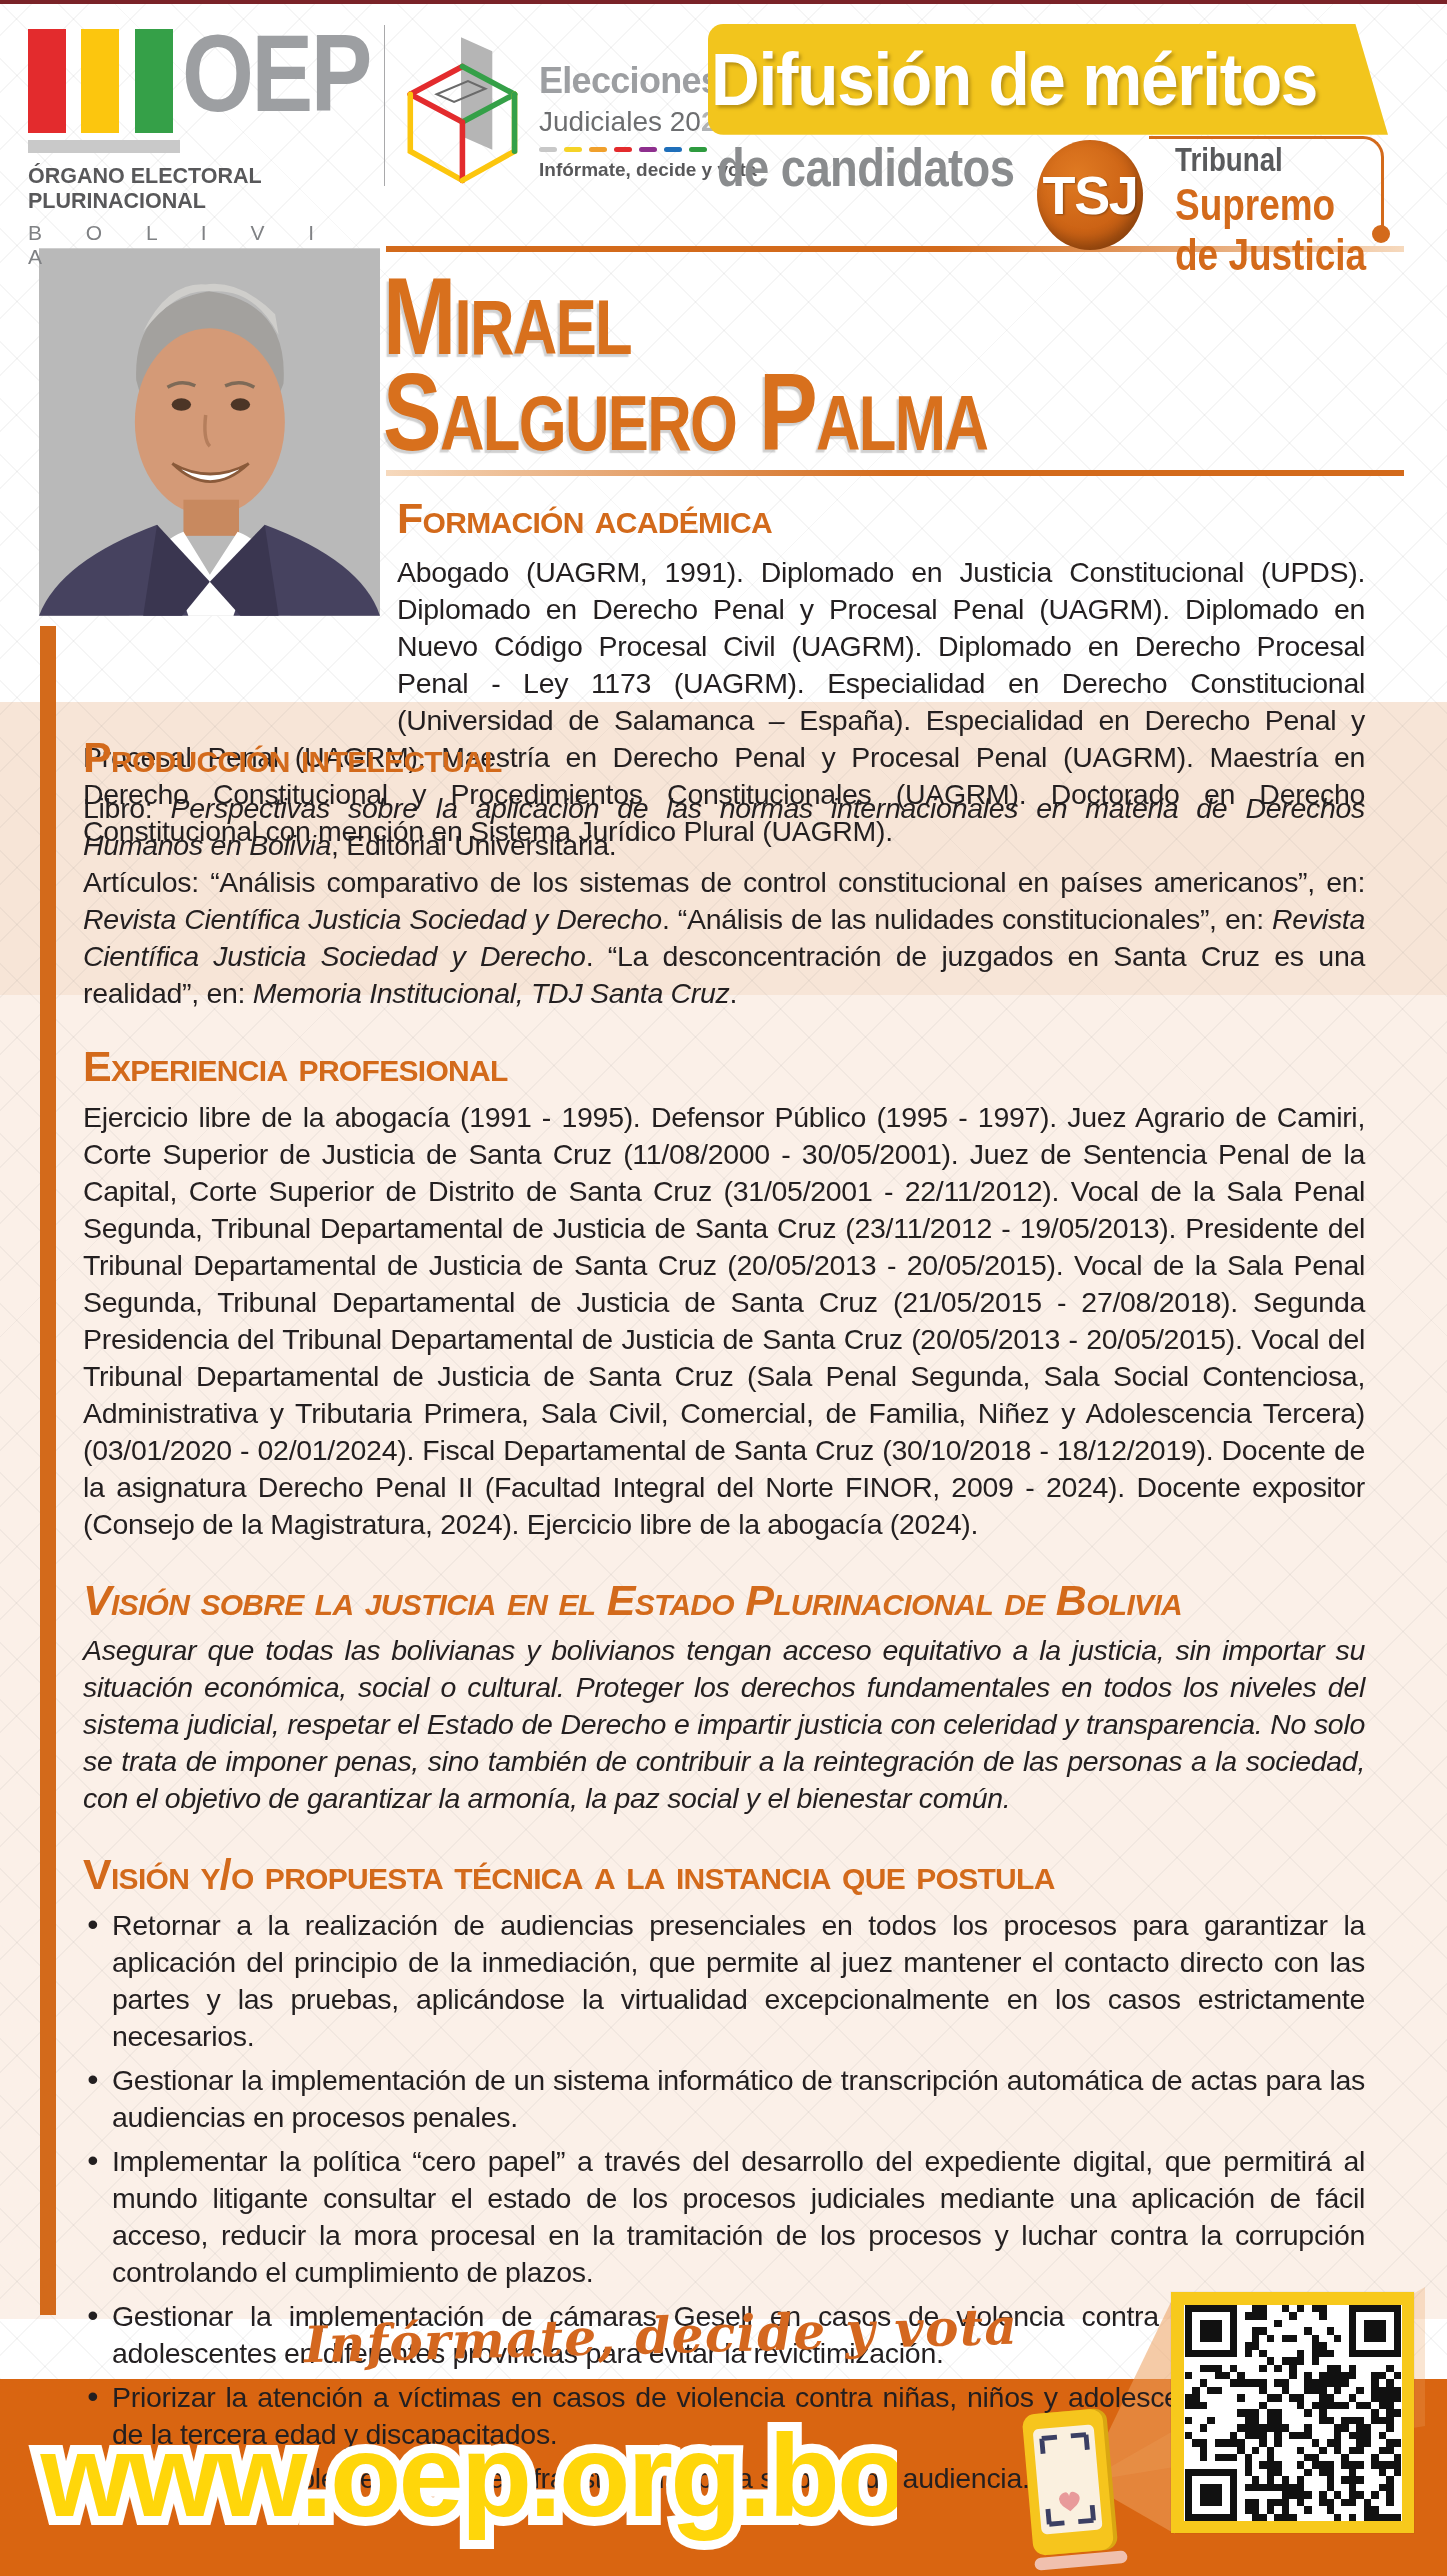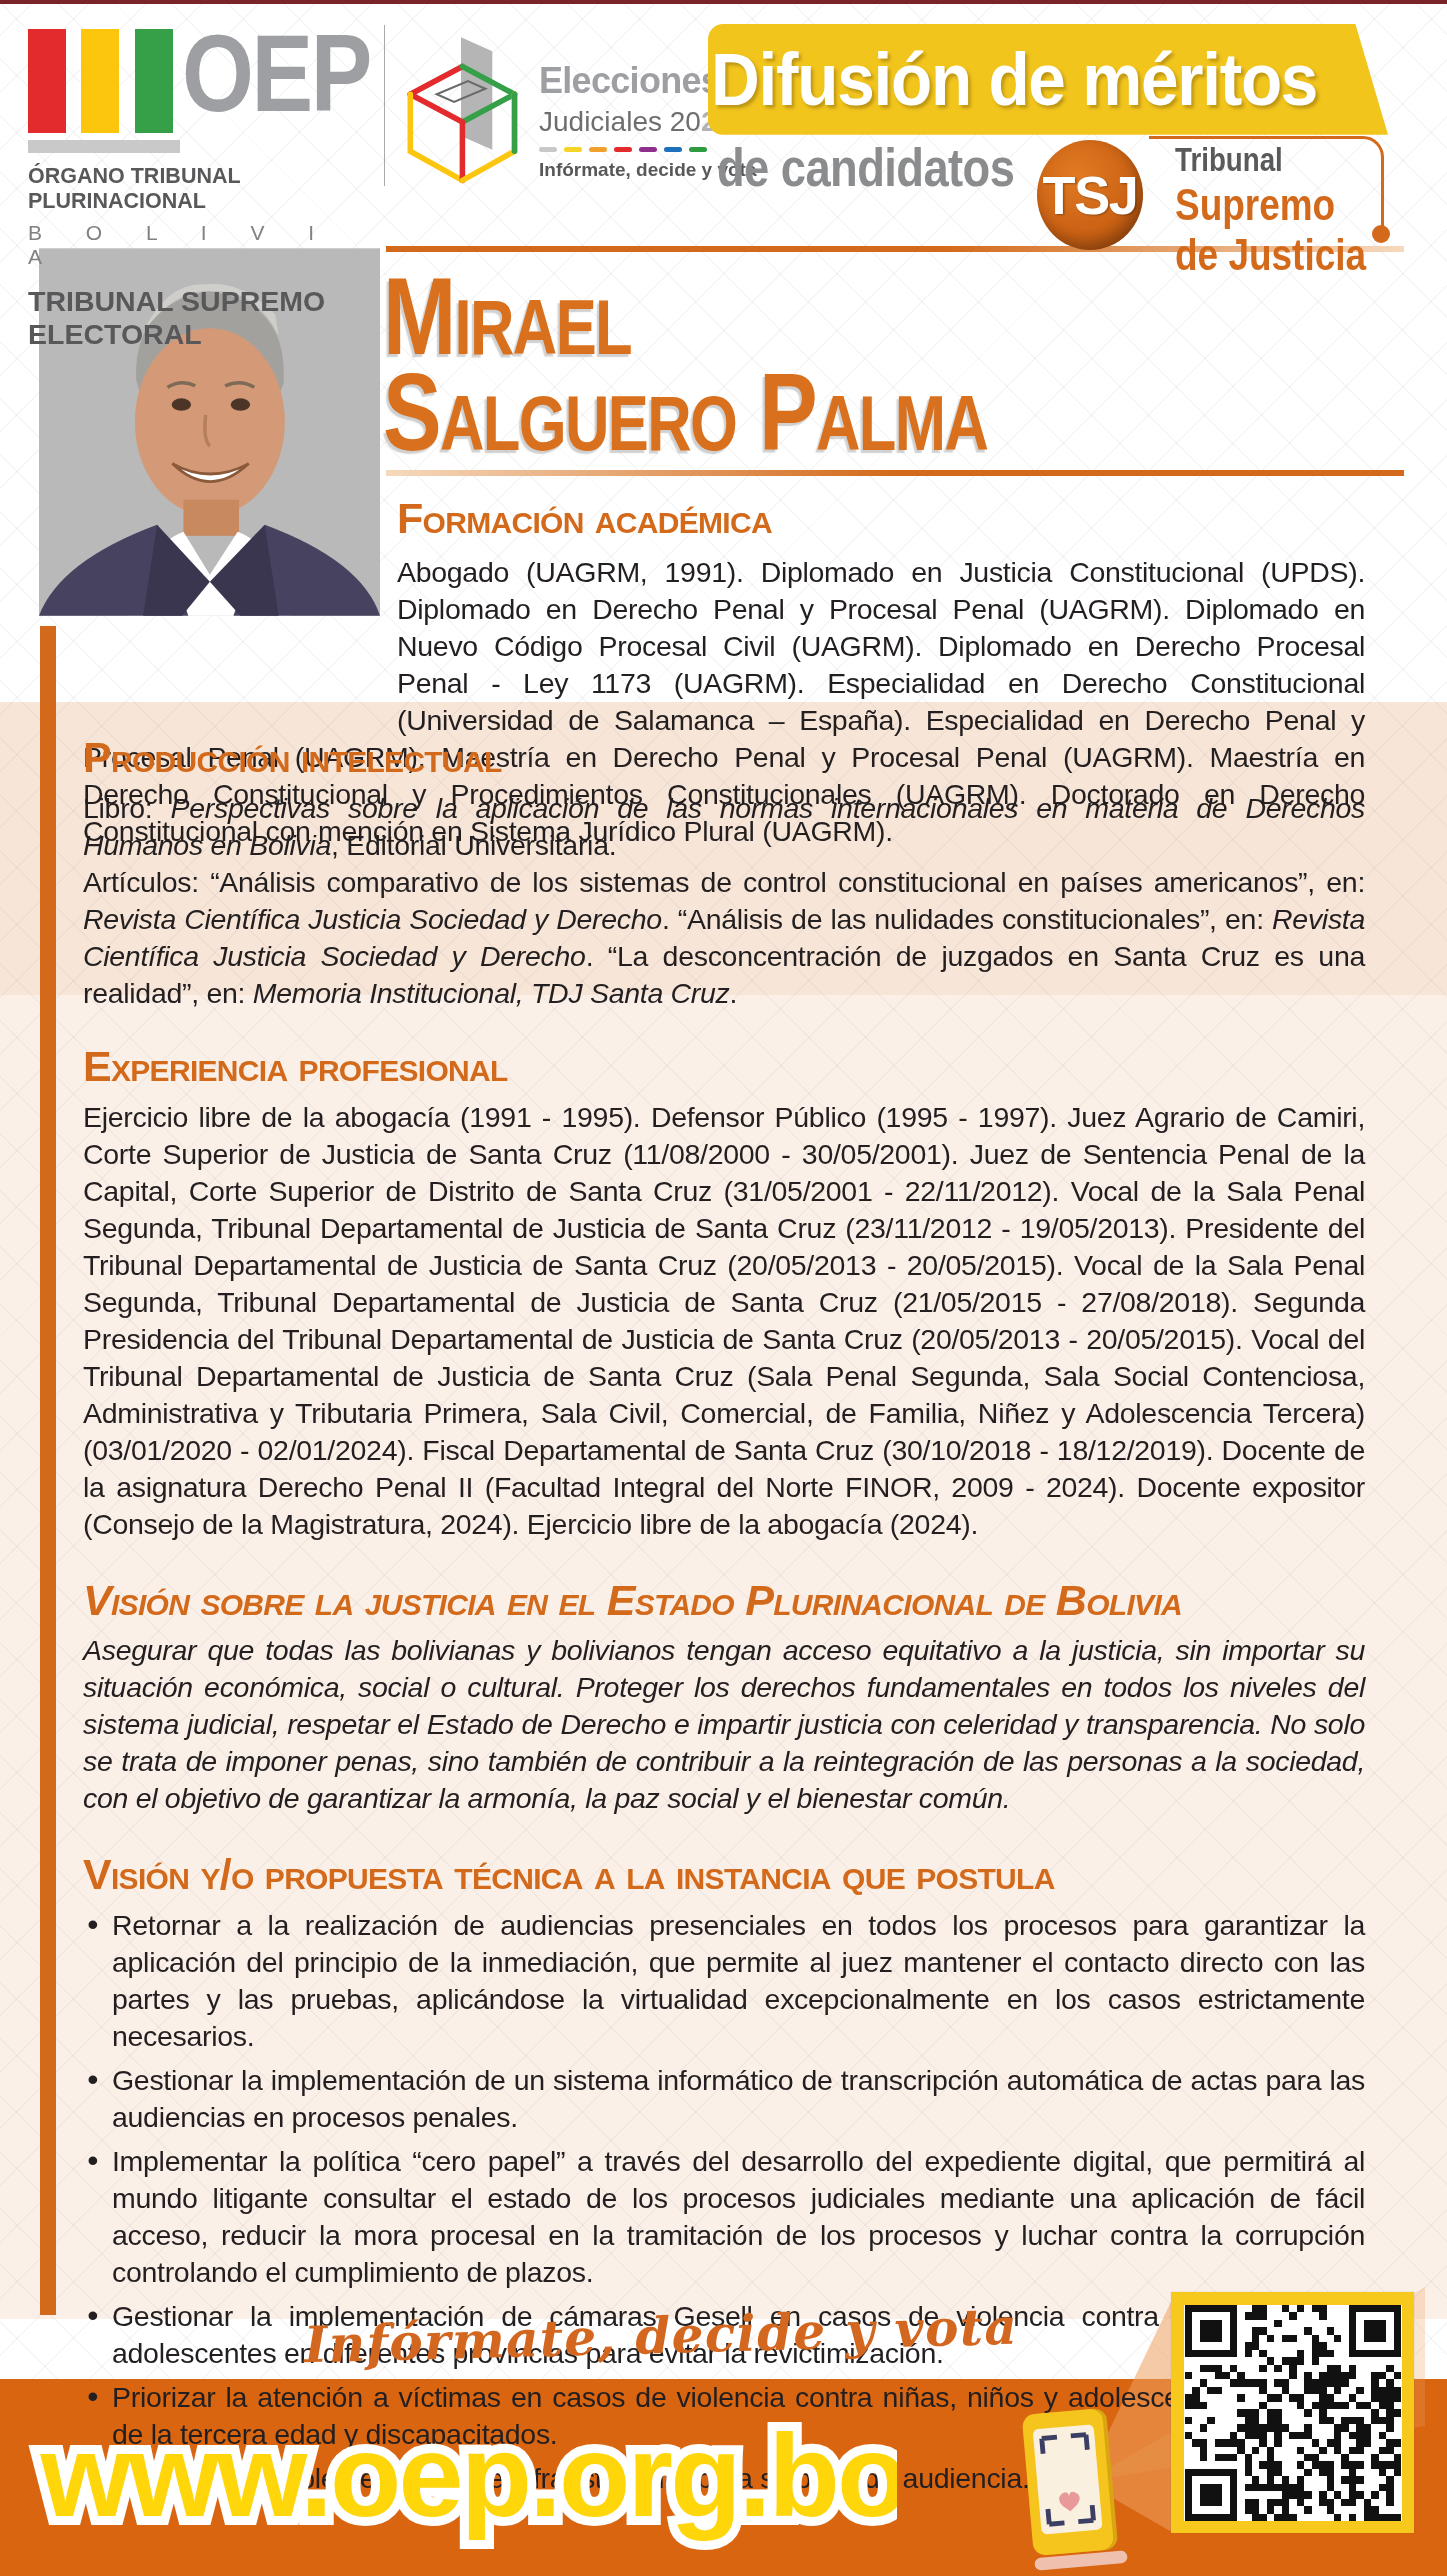--- a/index.html
+++ b/index.html
@@ -131,23 +131,22 @@
     <div class="oep-block">
       <div class="flag-row">
         <div class="flag-bars">
           <div class="f-red"></div>
             <div class="f-yel"></div>
             <div class="f-grn"></div>
         </div>
         <div class="oep-word"><span class="cond">OEP</span></div>
       </div>
       <div class="flag-underline"></div>
-      <div class="org-line">ÓRGANO TRIBUNAL PLURINACIONAL</div>
+      <div class="org-line">ÓRGANO ELECTORAL PLURINACIONAL</div>
       <div class="bolivia-line">B O L I V I A</div>
-      <div class="tse-line">TRIBUNAL SUPREMO ELECTORAL</div>
     </div>
 
     <div class="v-divider"></div>
 
     <svg class="ballot" width="139" height="167" viewBox="0 0 200 240">
       <polygon points="95,6 140,26 140,168 95,148" fill="#b5b5b5"></polygon>
       <polygon points="60,88 105,69 130,80 85,99" fill="none" stroke="#6a6a6a" stroke-width="3"></polygon>
       <polyline points="22,88 97,48" stroke="#e32b2d" stroke-width="8" fill="none" stroke-linecap="round"></polyline>
       <polyline points="97,48 172,88" stroke="#35a048" stroke-width="8" fill="none" stroke-linecap="round"></polyline>
       <polyline points="22,88 97,128" stroke="#e32b2d" stroke-width="8" fill="none" stroke-linecap="round"></polyline>

